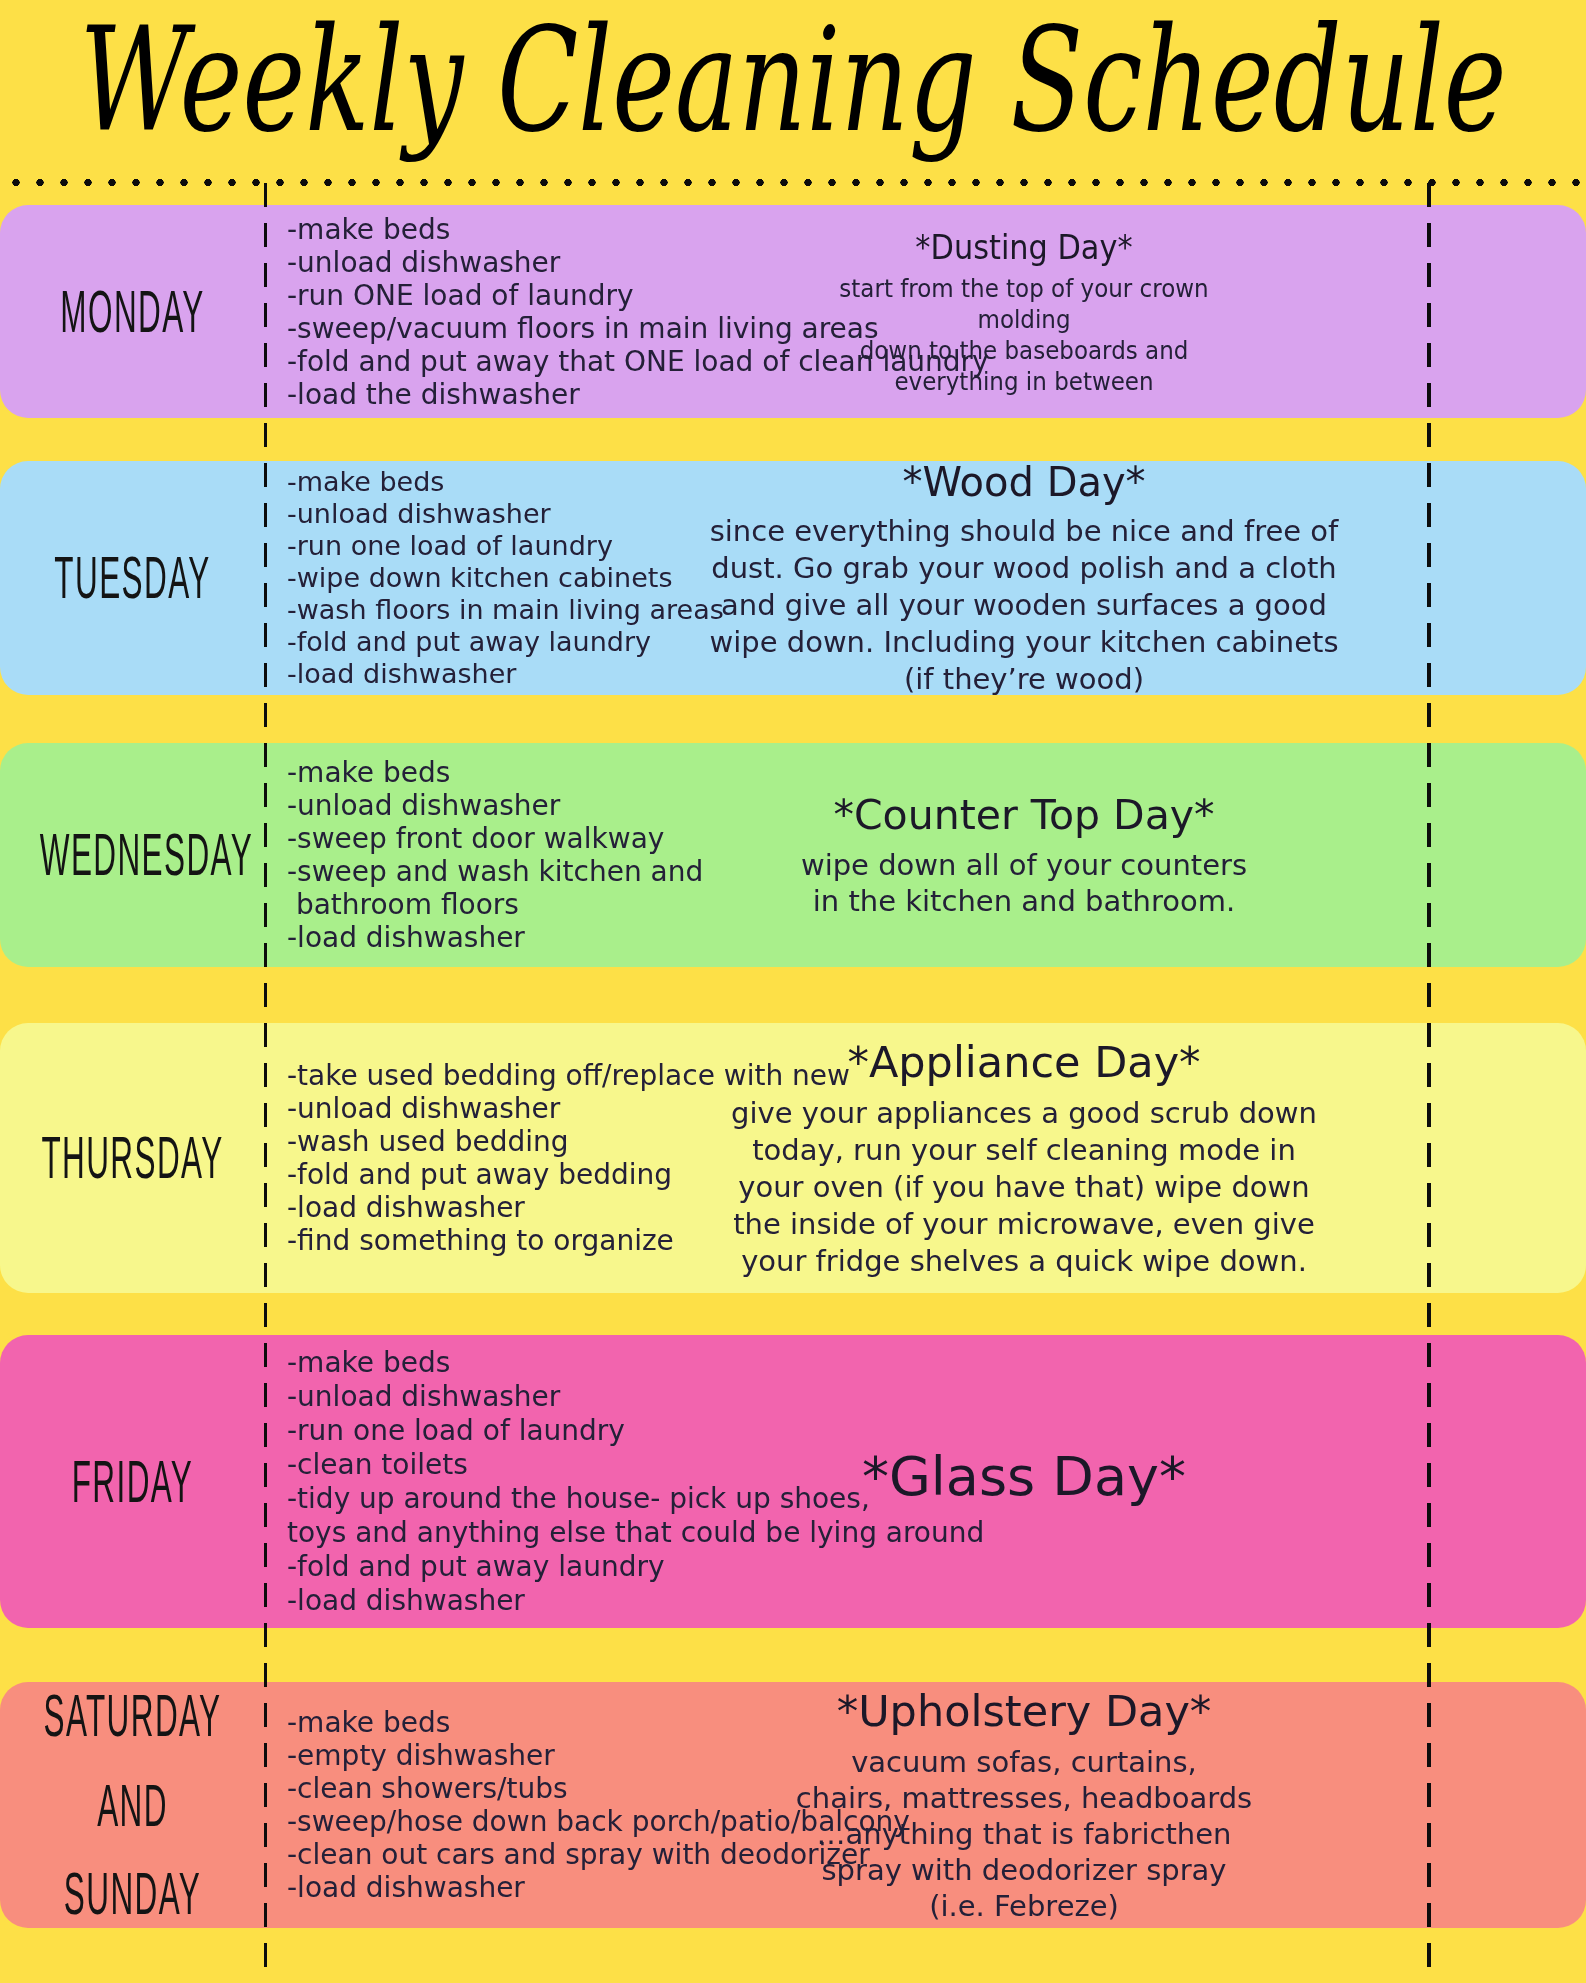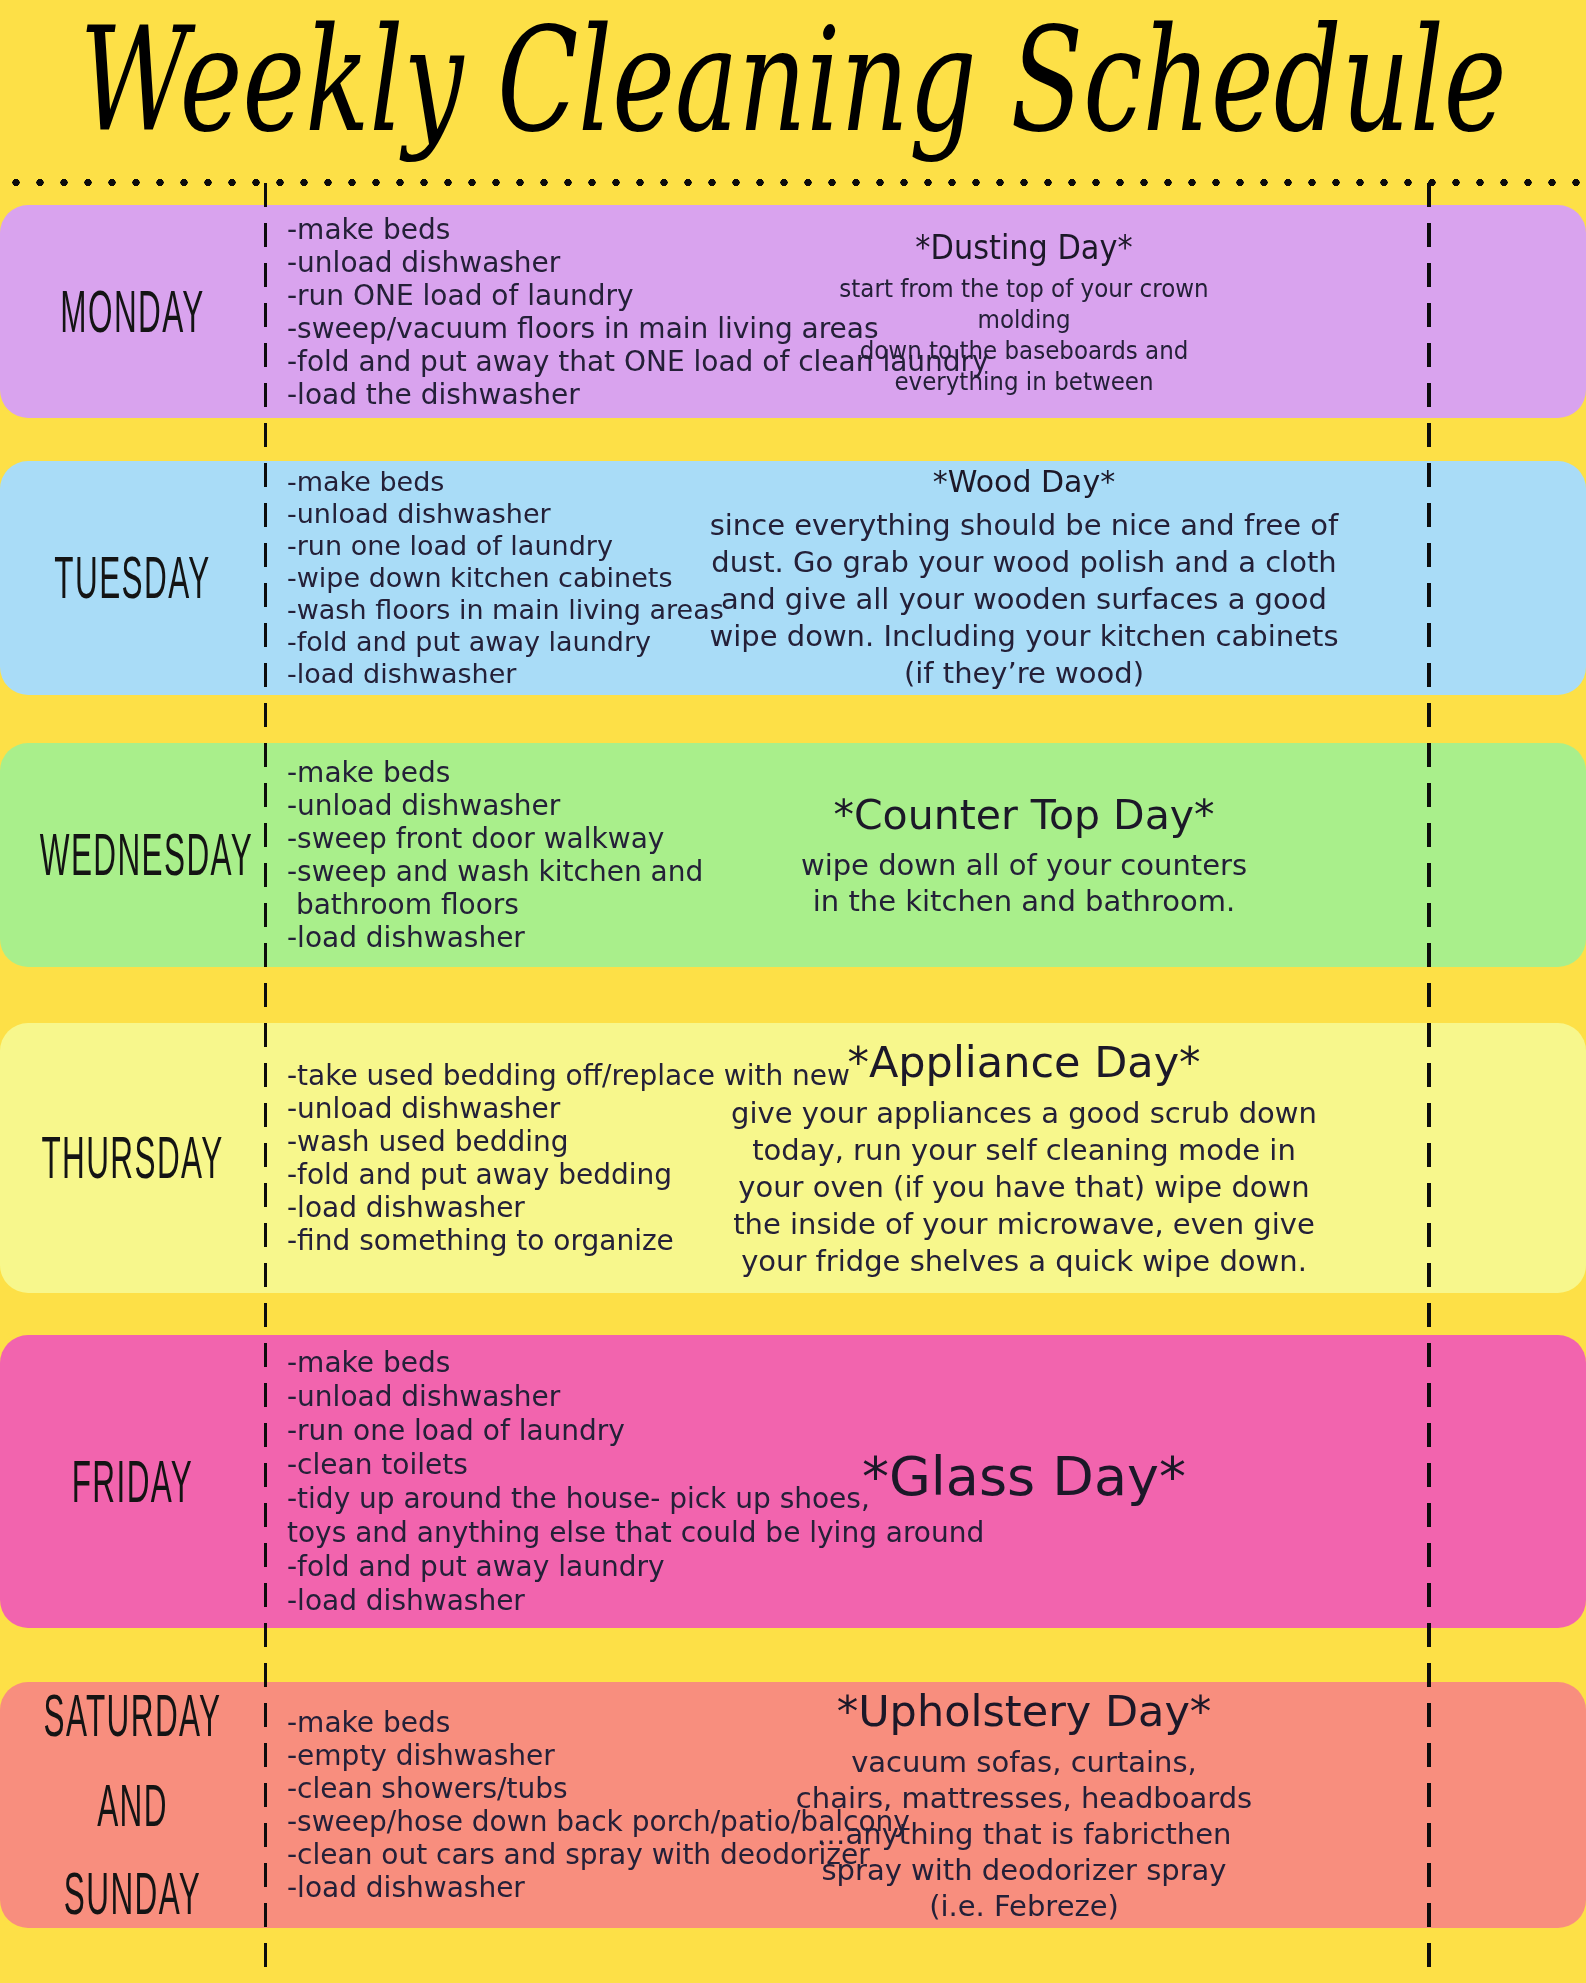--- a/index.html
+++ b/index.html
@@ -48,21 +48,21 @@
     position:absolute;left:287px;top:50%;transform:translateY(-50%);
     font-size:28px;line-height:33px;white-space:pre;color:#242038;
   }
   .r1 .tasks{font-size:27px;line-height:32px;}
   .r4 .tasks{line-height:34px;}
   
   .note{
     position:absolute;left:620px;right:158px;top:50%;transform:translateY(-50%);
     text-align:center;color:#242038;
   }
-  .note-title{font-size:30px;margin-bottom:8px;color:#1c1828;}
+  .note-title{font-size:40px;margin-bottom:8px;color:#1c1828;}
   .note-body{font-size:29px;line-height:36px;white-space:pre;}
   .r0 .note{transform:translateY(-50%) scaleX(0.92);}
   .r0 .note-title{font-size:33px;margin-bottom:6px;}
   .r0 .note-body{font-size:25px;line-height:31px;}
   .r1 .note-body{line-height:37px;}
   .r2 .note-title{font-size:41px;margin-bottom:8px;}
   .r3 .note-title{font-size:43px;}
   .r3 .note-body{line-height:37px;}
   .r4 .note-title{font-size:54px;margin-bottom:12px;}
   .r4 .note-body{font-size:31px;line-height:39px;}

